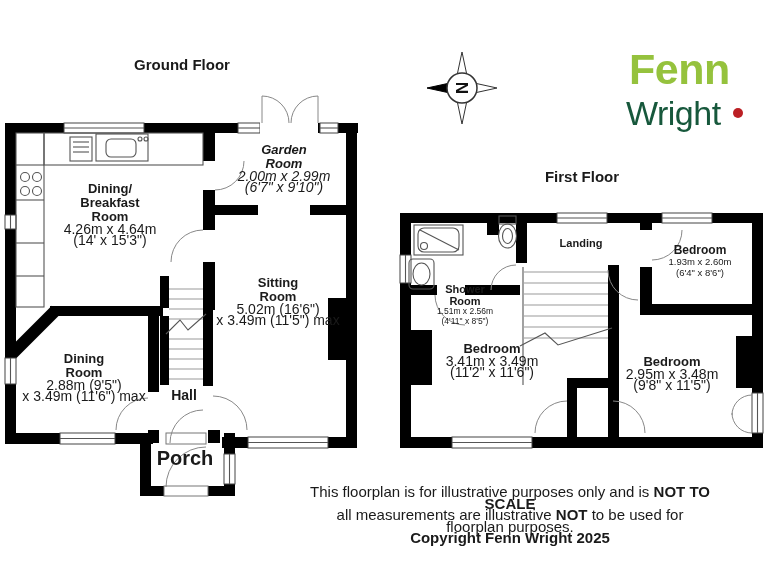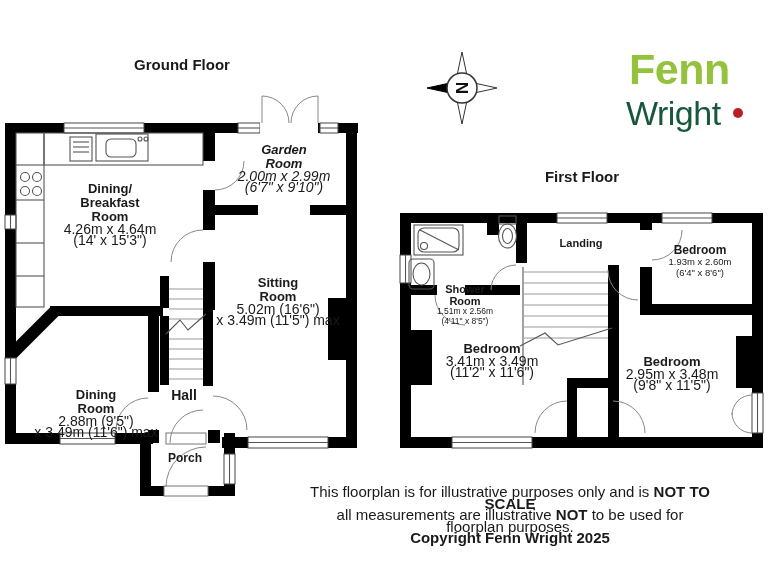--- a/index.html
+++ b/index.html
@@ -272,33 +272,33 @@
     <div class="rd">(6'7" x 9'10")</div>
   </div>
 
   <div class="lbl" style="left:203px;top:276px;width:150px;">
     <div class="rn">Sitting</div>
     <div class="rn">Room</div>
     <div class="rd">5.02m (16'6")</div>
     <div class="rd">x 3.49m (11'5") max</div>
   </div>
 
-  <div class="lbl" style="left:12px;top:352px;width:168px;margin-top:36px;">
+  <div class="lbl" style="left:0px;top:352px;width:168px;">
     <div class="rn">Dining</div>
     <div class="rn">Room</div>
     <div class="rd">2.88m (9'5")</div>
     <div class="rd">x 3.49m (11'6") max</div>
   </div>
 
   <div class="lbl" style="left:144px;top:388px;width:80px;">
     <div class="rn" style="font-size:14px">Hall</div>
   </div>
 
   <div class="lbl" style="left:135px;top:451px;width:100px;">
-    <div class="rn" style="font-size:12px">Porch</div>
+    <div class="rn" style="font-size:20px">Porch</div>
   </div>
 
   <div class="lbl" style="left:405px;top:247px;width:120px;margin-top:36px;">
     <div class="rn-sm">Shower</div>
     <div class="rn-sm">Room</div>
     <div class="rd-sm">1.51m x 2.56m</div>
     <div class="rd-sm">(4'11" x 8'5")</div>
   </div>
 
   <div class="lbl" style="left:521px;top:236px;width:120px;">

